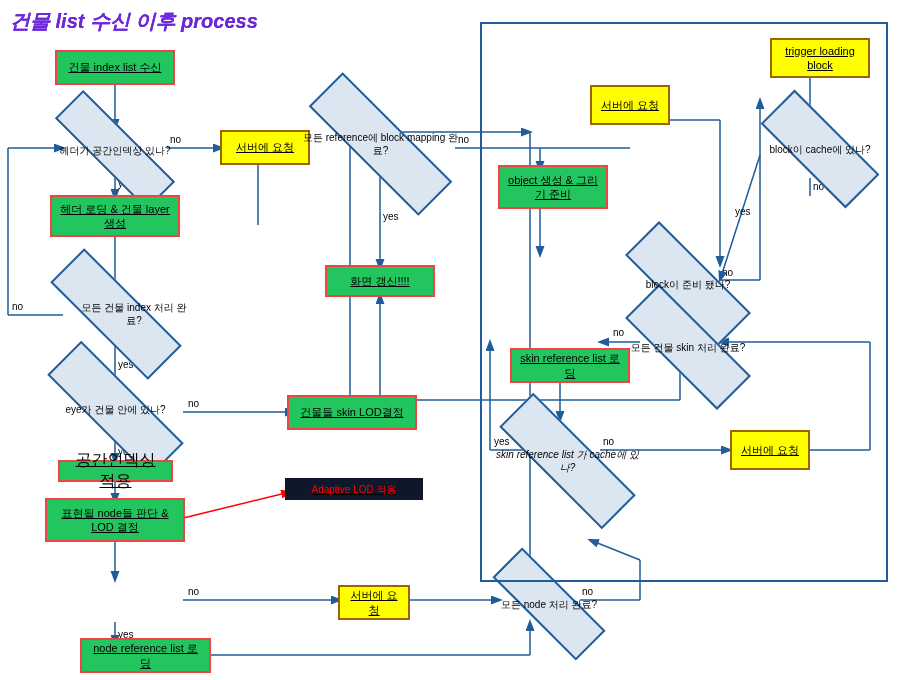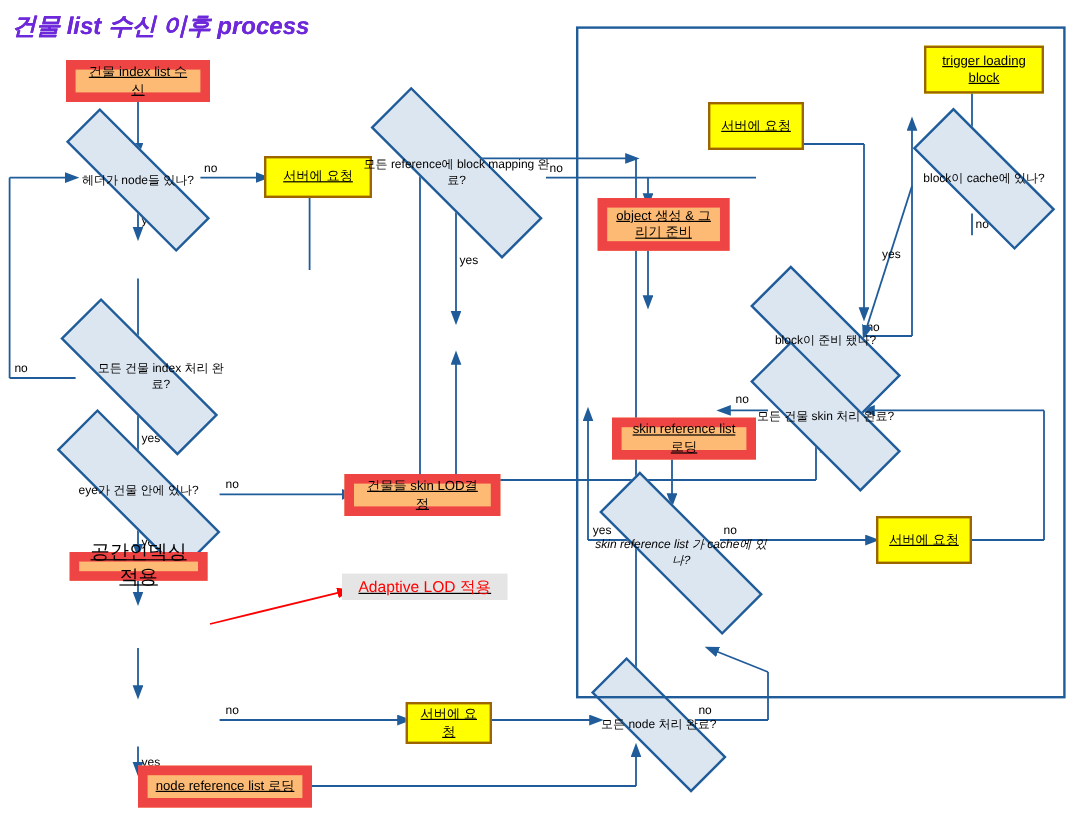--- a/index.html
+++ b/index.html
@@ -31,22 +31,22 @@
     .shape {
       position: absolute;
       display: flex;
       align-items: center;
       justify-content: center;
       text-align: center;
       text-decoration: underline;
     }
     
     .rect {
-      border: 8px solid #ef4444;
-      background: #fdba74;
+      border: 2px solid #ef4444;
+      background: #22c55e;
       color: #000;
       padding: 4px 6px;
       line-height: 1.3;
     }
     
     .rect-yellow {
       border: 2px solid #9c6500;
       background: #ffff00;
       color: #000;
       padding: 4px 6px;
@@ -204,74 +204,85 @@
   </svg>
 
   <div class="title" style="position:absolute;top:8px;left:10px;font-size:20px;font-weight:bold;">건물 list 수신 이후  process</div>
 
   <div class="shape rect" style="left:55px;top:50px;width:120px;height:35px;">
     <span>건물 index list 수신</span>
   </div>
 
   <div class="diamond-wrapper" style="left:45px;top:125px;width:140px;height:50px;">
     <div class="diamond" style="width:130px;height:40px;"></div>
-    <span class="diamond-text" style="font-size:10px;">헤더가 node들 있나?</span>
-  </div>
-
+    <span class="diamond-text" style="font-size:10px;">헤더가 공간인덱싱 있나?</span>
+  </div>
+
+  <div class="shape rect" style="left:50px;top:195px;width:130px;height:42px;">
+    <span>헤더 로딩 &amp;
+건물 layer 생성</span>
+  </div>
 
   <div class="shape rect-yellow" style="left:220px;top:130px;width:90px;height:35px;">
     <span>서버에 요청</span>
   </div>
 
   <div class="diamond-wrapper" style="left:42px;top:285px;width:148px;height:58px;">
     <div class="diamond" style="width:138px;height:48px;"></div>
     <span class="diamond-text" style="font-size:10px;margin-left:36px;">모든 건물 index
 처리 완료?</span>
   </div>
 
   <div class="diamond-wrapper" style="left:38px;top:380px;width:155px;height:58px;">
     <div class="diamond" style="width:145px;height:48px;"></div>
     <span class="diamond-text" style="font-size:10px;">eye가 건물 안에 있나?</span>
   </div>
 
   <div class="shape rect" style="left:58px;top:460px;width:115px;height:22px;font-size:16px;">
     <span>공간인덱싱 적용</span>
   </div>
 
-
-  <div class="shape rect" style="left:285px;top:478px;width:138px;height:22px;font-size:13px;background:#e5e5e5;border:none;">
+  <div class="shape rect" style="left:45px;top:498px;width:140px;height:44px;">
+    <span>표현될 node들 판단
+&amp; LOD 결정</span>
+  </div>
+
+  <div class="shape rect" style="left:285px;top:478px;width:138px;height:22px;font-size:10px;background:#0f172a;border:none;">
     <span style="color:#ff0000;">Adaptive  LOD 적용</span>
   </div>
 
   <div class="shape rect" style="left:287px;top:395px;width:130px;height:35px;">
     <span>건물들 skin LOD결정</span>
   </div>
 
 
   <div class="shape rect-yellow" style="left:338px;top:585px;width:72px;height:35px;">
     <span>서버에 요청</span>
   </div>
 
-  <div class="shape rect" style="left:80px;top:638px;width:145px;height:35px;margin-left:35px;">
+  <div class="shape rect" style="left:80px;top:638px;width:131px;height:35px;">
     <span>node reference list
 로딩</span>
   </div>
 
   <div class="diamond-wrapper" style="left:485px;top:578px;width:128px;height:52px;">
     <div class="diamond" style="width:118px;height:42px;"></div>
     <span class="diamond-text" style="font-size:10px;">모든 node
 처리 완료?</span>
   </div>
 
   <div class="diamond-wrapper" style="left:298px;top:115px;width:165px;height:58px;">
     <div class="diamond" style="width:155px;height:48px;"></div>
     <span class="diamond-text" style="font-size:10px;">모든 reference에
 block mapping 완료?</span>
   </div>
 
+  <div class="shape rect" style="left:325px;top:265px;width:110px;height:32px;">
+    <span>화면 갱신!!!!</span>
+  </div>
 
   <div class="shape rect" style="left:498px;top:165px;width:110px;height:44px;">
     <span>object 생성 &amp;
 그리기 준비</span>
   </div>
 
   <div class="shape rect-yellow" style="left:590px;top:85px;width:80px;height:40px;">
     <span>서버에 요청</span>
   </div>
 

